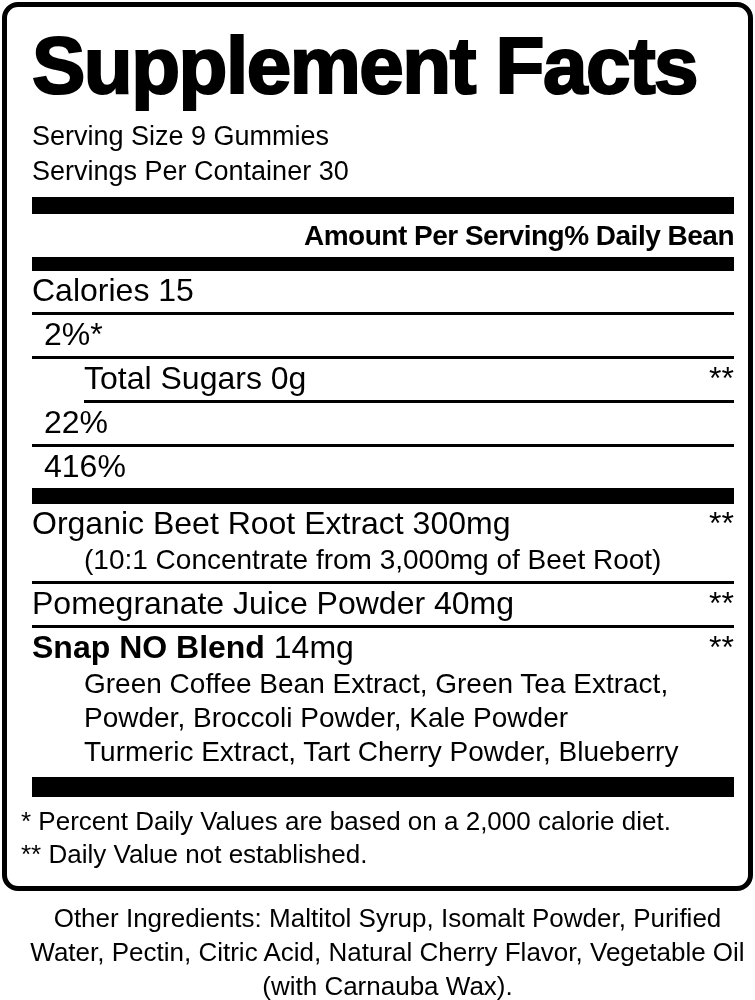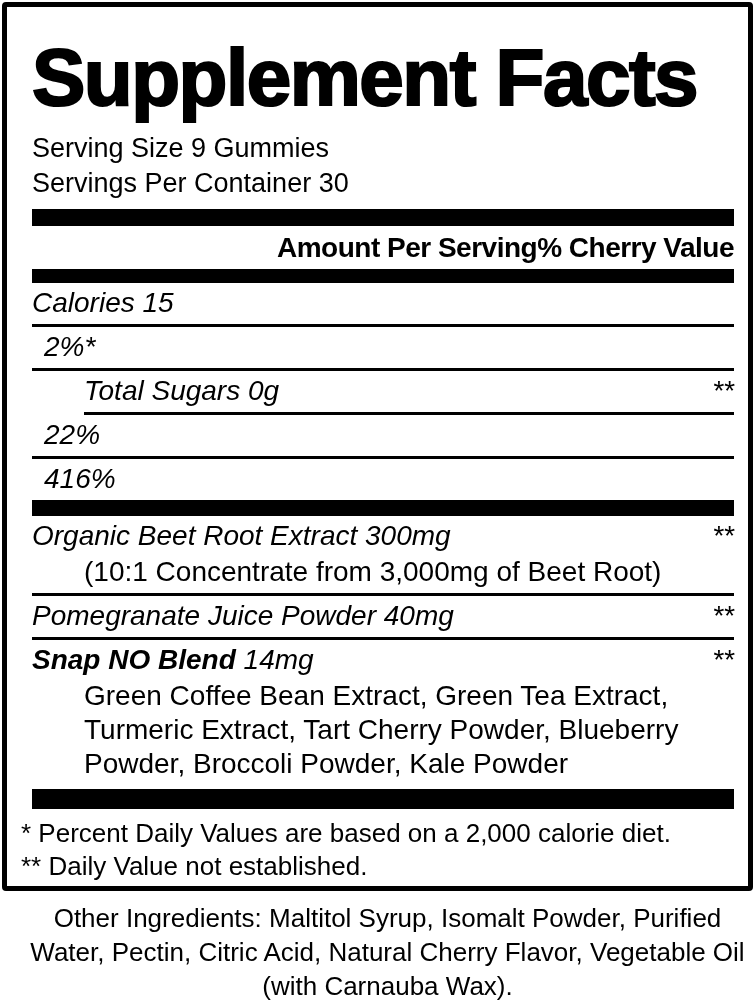--- a/index.html
+++ b/index.html
@@ -9,22 +9,22 @@
     color: #000000;
     font-family: "Liberation Sans", "DejaVu Sans", sans-serif;
     overflow: hidden;
     -webkit-font-smoothing: antialiased;
   }
   .panel {
     box-sizing: border-box;
     width: 751px; height: 889px;
     margin: 2px 0 0 2px;
     border: 5px solid #000;
-    border-radius: 4px;
-    padding: 16px 14px 0 25px;
+    border-radius: 16px;
+    padding: 4px 14px 0 25px;
     overflow: hidden;
     background: #fff;
   }
   .title {
     font-size: 80px;
     font-weight: bold;
     letter-spacing: -1.5px;
     line-height: 78px;
     margin: 16px 0 0 0;
     white-space: nowrap;
@@ -36,23 +36,22 @@
   .bar-a { height: 17px; margin-top: 8px; }
   .hdr {
     display: flex; justify-content: flex-end; align-items: baseline;
     font-weight: bold; font-size: 28px; line-height: 32px;
     padding: 6px 0 5px;
     letter-spacing: -0.5px;
   }
   .bar-b { height: 14px; }
   .row {
     display: flex; justify-content: space-between; align-items: flex-end;
-    font-size: 28px; line-height: 31px;
+    font-size: 32px; line-height: 31px;
     padding: 4px 0 6px;
-    font-style: italic;
   }
   .row .nm.indent { padding-left: 52px; }
   .row .dv { padding-left: 12px; }
   .detail { font-size: 28px; line-height: 34px; padding-left: 52px; margin: -2px 0 4px; }
   .detail .dline { white-space: nowrap; }
   .hr { height: 3px; background: #000; }
   .hr.indent { margin-left: 52px; }
   .bar-c { height: 16px; margin-top: 0; }
   .bar-d { height: 20px; margin-top: 8px; }
   .footnotes { font-size: 26px; line-height: 33px; margin: 8px 0 0 -11px; }
@@ -71,21 +70,21 @@
 
   <div class="serving-block">
     <div class="serving">Serving Size 9 Gummies</div>
     <div class="serving">Servings Per Container 30</div>
   </div>
 
   <div class="bar bar-a"></div>
 
   <div class="hdr">
     <span>Amount Per Serving</span>
-    <span>% Cherry Value</span>
+    <span>% Daily Bean</span>
   </div>
 
   <div class="bar bar-b"></div>
 
   <div id="rows">
       <div class="row">
         <span class="nm">Calories 15</span>
         <span class="dv"></span>
       </div>
       <div class="hr"></div>
@@ -118,22 +117,22 @@
         <span class="nm">Pomegranate Juice Powder 40mg</span>
         <span class="dv">**</span>
       </div>
       <div class="hr"></div>
       <div class="row">
         <span class="nm"><b>Snap NO Blend</b> 14mg</span>
         <span class="dv">**</span>
       </div>
       <div class="detail">
         <div class="dline">Green Coffee Bean Extract, Green Tea Extract,</div>
+        <div class="dline">Powder, Broccoli Powder, Kale Powder</div>
         <div class="dline">Turmeric Extract, Tart Cherry Powder, Blueberry</div>
-        <div class="dline">Powder, Broccoli Powder, Kale Powder</div>
       </div>
     </div>
 
   <div class="bar bar-d"></div>
 
   <div class="footnotes">
     <div>* Percent Daily Values are based on a 2,000 calorie diet.</div>
     <div>** Daily Value not established.</div>
   </div>
 

